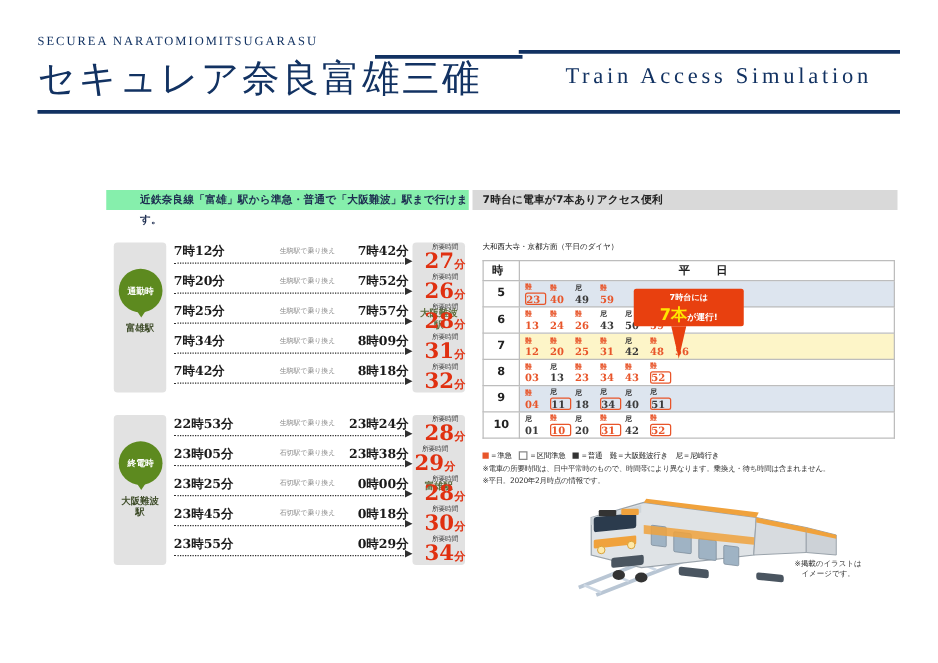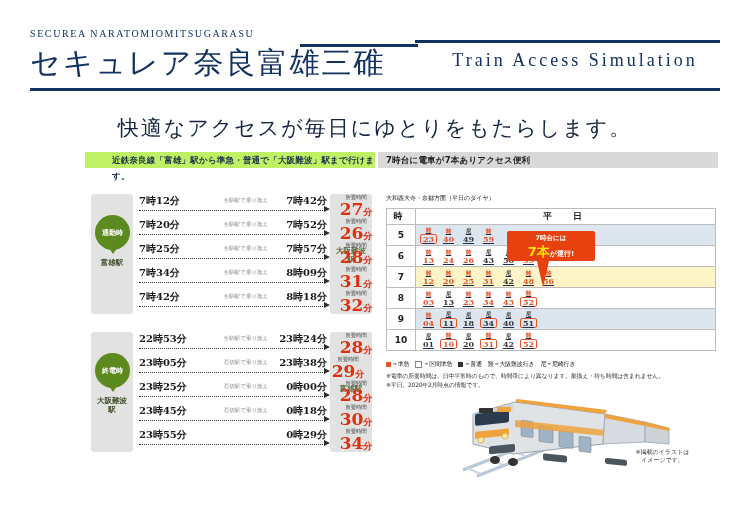--- a/index.html
+++ b/index.html
@@ -38,21 +38,21 @@
     font-family:"DejaVu Serif","Liberation Serif",serif;
   }
 
   
   .bar{
     position:absolute;height:16px;line-height:16px;
     font-size:8.5px;font-weight:bold;letter-spacing:.2px;
     font-family:"DejaVu Sans","Liberation Sans",sans-serif;
     padding-left:8px;box-sizing:border-box;
   }
-  .bar-left{left:85px;top:152px;width:290px;background:#bef264;color:#1d2d50;padding-left:27px;}
+  .bar-left{left:85px;top:152px;width:290px;background:#86efac;color:#1d2d50;padding-left:27px;}
   .bar-right{left:378px;top:152px;width:340px;background:#d9d9d9;color:#222;}
 
   
   .diag{position:absolute;}
   .diag-a{left:85px;top:190px;width:295px;height:128px;}
   .diag-b{left:85px;top:328px;width:295px;height:128px;}
 
   .stationbox{
     position:absolute;width:42px;background:#e2e2e2;border-radius:3px;
     font-family:"DejaVu Sans","Liberation Sans",sans-serif;
@@ -125,21 +125,21 @@
   }
   .tt th,.tt td{border:1px solid #bdbdbd;padding:0;}
   .tt .hcol{width:28px;text-align:center;font-size:9px;font-weight:bold;color:#222;background:#fff;}
   .tt thead th{height:15px;font-size:9px;letter-spacing:6px;color:#222;font-weight:bold;}
   .tt tbody tr{height:20px;}
   .row-even td{background:#dde5ef;}
   .row-odd td{background:#ffffff;}
   .row-hl td{background:#fdf5c8;}
   .cells{display:flex;align-items:center;padding-left:4px;height:20px;}
   .mincell{
-    width:17px;text-align:center;margin-right:3px;line-height:8px;text-decoration:underline;
+    width:17px;margin-right:3px;line-height:8px;
   }
   .mincell .k{font-size:5.5px;font-weight:bold;display:block;}
   .mincell .m{font-size:8px;font-weight:bold;display:block;
     font-family:"DejaVu Serif","Liberation Serif",serif;}
   .t-jun .k,.t-jun .m{color:#e8552a;}
   .t-kuk .k,.t-kuk .m{color:#3a3a3a;}
   .boxed .m{border:1px solid #e8552a;border-radius:2px;line-height:8px;}
 
   
   .callout{
@@ -189,21 +189,20 @@
     <div class="hdr-left">
       <div class="hdr-roman">SECUREA NARATOMIOMITSUGARASU</div>
       <div class="hdr-jp">セキュレア奈良富雄三碓</div>
     </div>
     <div class="hdr-roman-rule"></div>
     <div class="hdr-rule-top"></div>
     <div class="hdr-right">Train Access Simulation</div>
     <div class="hdr-rule-long"></div>
   </div>
 
-  <div class="catch">快適なアクセスが毎日にゆとりをもたらします。</div>
 
   <div class="bar bar-left">近鉄奈良線「富雄」駅から準急・普通で「大阪難波」駅まで行けます。</div>
   <div class="bar bar-right">7時台に電車が7本ありアクセス便利</div>
 
   <div id="diagrams">
       <div class="diag diag-a">
         <div class="stationbox sb-left">
           <div class="badge">通勤時</div>
           <div class="sb-label" style="top:64px">富雄駅</div>
         </div>

